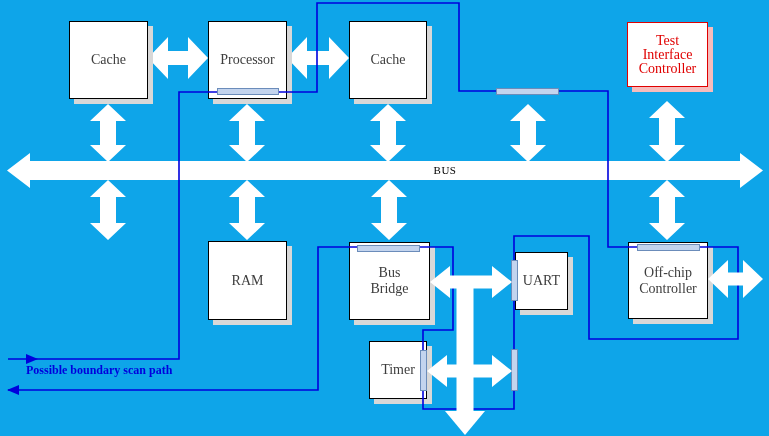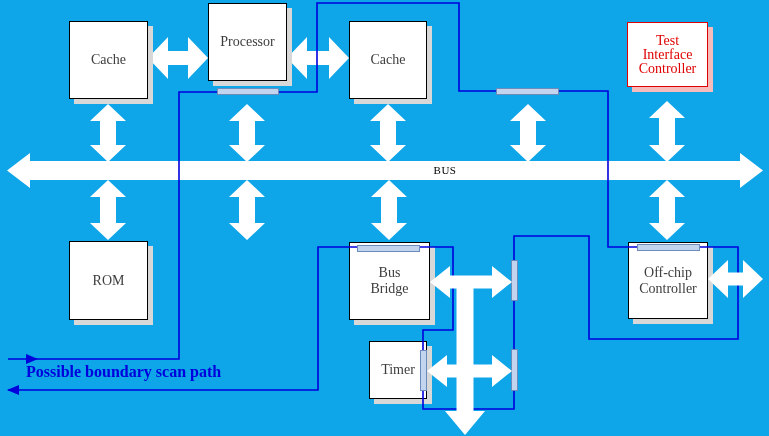--- a/index.html
+++ b/index.html
@@ -24,21 +24,21 @@
     box-sizing:border-box;z-index:4;
   }
   #scan-svg{z-index:3;}
   #conn-svg{z-index:5;}
   #bus-svg{z-index:1;}
   #bus-label{
     position:absolute;left:420px;top:164px;width:50px;text-align:center;
     font-size:11px;color:#000;z-index:2;letter-spacing:0.5px;
   }
   #scan-label{
-    position:absolute;left:26px;top:363px;font-size:16px;font-weight:bold;
+    position:absolute;left:26px;top:363px;font-size:12px;font-weight:bold;
     color:#0000dd;z-index:2;
   }
 </style>
 </head>
 <body>
 
 <div id="stage">
 
   <svg id="bus-svg" class="layer" width="769" height="436">
 
@@ -55,37 +55,40 @@
     <polygon fill="#ffffff" points="389,180 407,197 397,197 397,223 407,223 389,240 371,223 381,223 381,197 371,197"></polygon>
     <polygon fill="#ffffff" points="667,180 685,197 675,197 675,223 685,223 667,240 649,223 659,223 659,197 649,197"></polygon>
 
     <polygon fill="#ffffff" points="148,58 168,37 168,51 188,51 188,37 208,58 188,79 188,65 168,65 168,79"></polygon>
     <polygon fill="#ffffff" points="287,58 307,37 307,51 329,51 329,37 349,58 329,79 329,65 307,65 307,79"></polygon>
   </svg>
 
   <div class="blk" style="left:69px;top:21px;width:79px;height:78px">
     <span class="lbl">Cache</span>
   </div>
-  <div class="blk" style="left:208px;top:3px;width:79px;height:78px">
+  <div class="blk" style="left:208px;top:21px;width:79px;height:78px">
     <span class="lbl">Processor</span>
   </div>
   <div class="blk" style="left:349px;top:21px;width:78px;height:78px">
     <span class="lbl">Cache</span>
   </div>
   <div class="blk tic" style="left:627px;top:22px;width:81px;height:65px">
     <span class="lbl">Test
 Interface
 Controller</span>
   </div>
-  <div class="blk" style="left:69px;top:241px;width:79px;height:79px">
-    <span class="lbl">ROM</span>
+  <div class="blk" style="left:208px;top:241px;width:79px;height:79px">
+    <span class="lbl">RAM</span>
   </div>
   <div class="blk" style="left:349px;top:242px;width:81px;height:78px">
     <span class="lbl">Bus
 Bridge</span>
+  </div>
+  <div class="blk" style="left:515px;top:252px;width:53px;height:58px">
+    <span class="lbl">UART</span>
   </div>
   <div class="blk" style="left:628px;top:242px;width:80px;height:77px">
     <span class="lbl">Off-chip
 Controller</span>
   </div>
   <div class="blk" style="left:369px;top:341px;width:58px;height:58px">
     <span class="lbl">Timer</span>
   </div>
 
   <svg id="scan-svg" class="layer" width="769" height="436">

